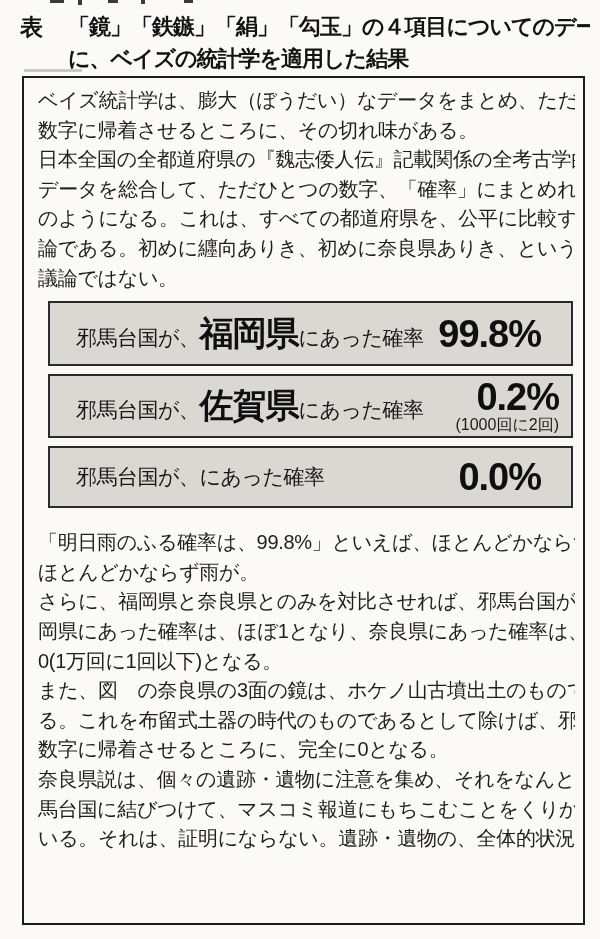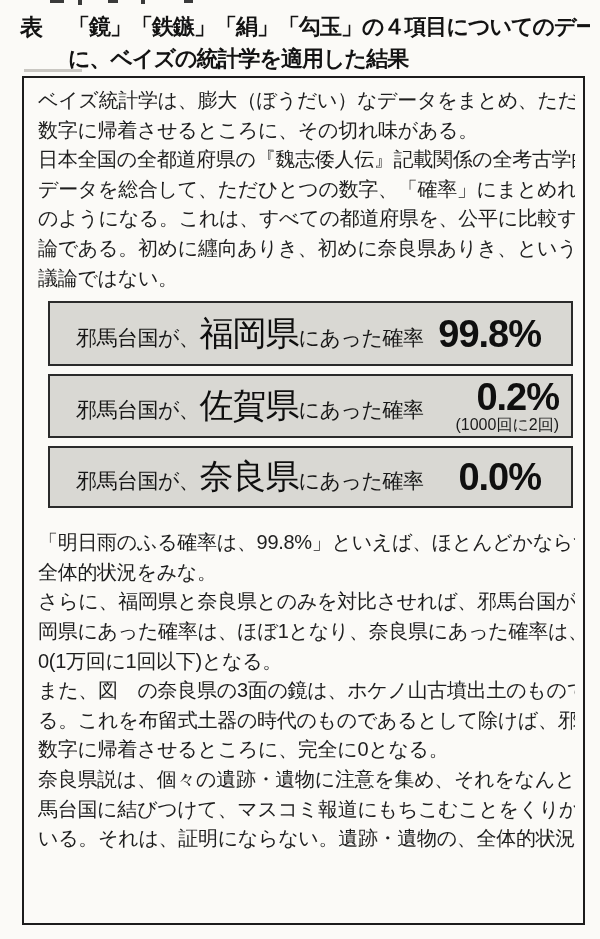--- a/index.html
+++ b/index.html
@@ -73,21 +73,21 @@
   .rlabel {
     display:flex;
     align-items:baseline;
     padding-left:26px;
     white-space:nowrap;
     color:#161616;
   }
   .rlabel .prefix, .rlabel .suffix { font-size:21px; letter-spacing:-0.5px; }
   .rlabel .pref {
     font-size:34px;
-    font-weight:normal;
+    font-weight:bold;
     letter-spacing:-1px;
     color:#0f0f0f;
   }
   .rvalue-wrap {
     margin-left:auto;
     text-align:right;
     padding-right:30px;
   }
   .rvalue-wrap.with-note { padding-right:12px; }
   .rvalue {
@@ -157,33 +157,32 @@
       </div>
       <div class="rvalue-wrap with-note">
         <div class="rvalue">0.2%</div>
         <div class="rnote">(1000回に2回)</div>
       </div>
     </div>
 
     <div class="result-box rb-3">
       <div class="rlabel">
         <span class="prefix">邪馬台国が、</span>
-        <span class="pref">奈良県</span>
         <span class="suffix">にあった確率</span>
       </div>
       <div class="rvalue-wrap">
         <div class="rvalue">0.0%</div>
       </div>
     </div>
 
   </div>
 
   <div class="para para-2">
     <div class="line">「明日雨のふる確率は、99.8%」といえば、ほとんどかならず雨が</div>
-    <div class="line">全体的状況をみな。</div>
+    <div class="line">ほとんどかならず雨が。</div>
     <div class="line">さらに、福岡県と奈良県とのみを対比させれば、邪馬台国が、福</div>
     <div class="line">岡県にあった確率は、ほぼ1となり、奈良県にあった確率は、ほぼ</div>
     <div class="line">0(1万回に1回以下)となる。</div>
     <div class="line">また、図　の奈良県の3面の鏡は、ホケノ山古墳出土のものであ</div>
     <div class="line">る。これを布留式土器の時代のものであるとして除けば、邪馬台</div>
     <div class="line">数字に帰着させるところに、完全に0となる。</div>
     <div class="line">奈良県説は、個々の遺跡・遺物に注意を集め、それをなんとか邪</div>
     <div class="line">馬台国に結びつけて、マスコミ報道にもちこむことをくりかえして</div>
     <div class="line">いる。それは、証明にならない。遺跡・遺物の、全体的状況をみな</div>
   </div>

